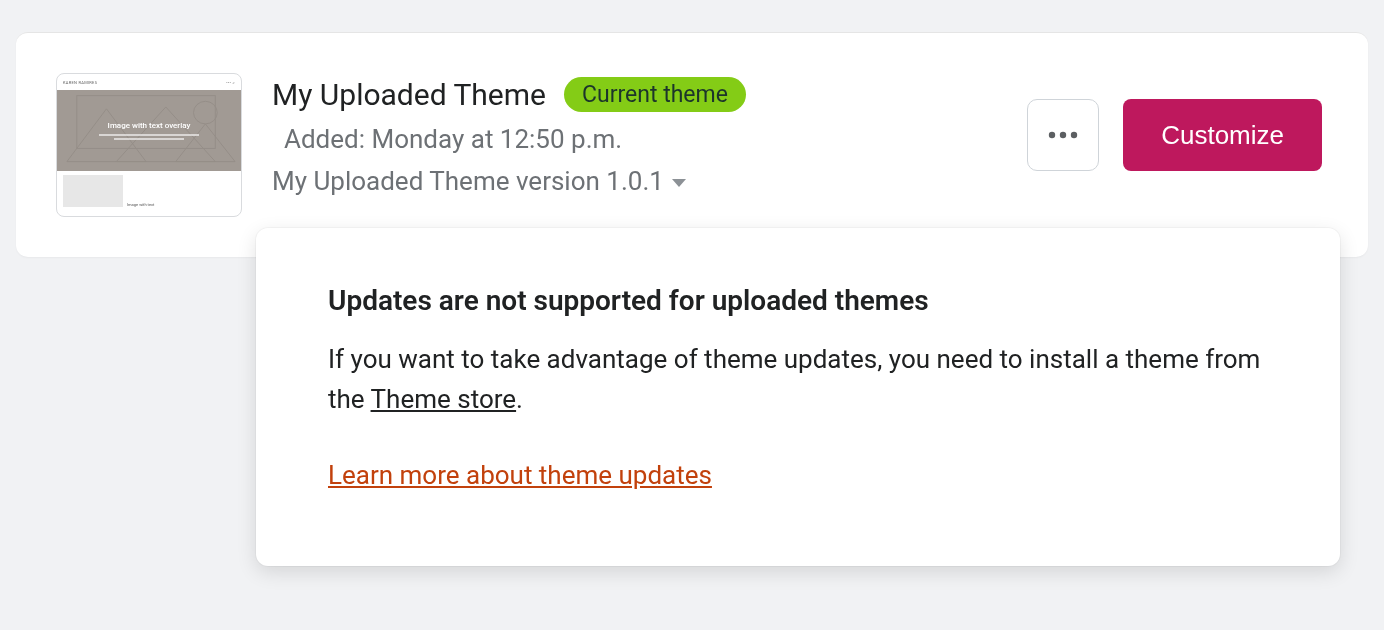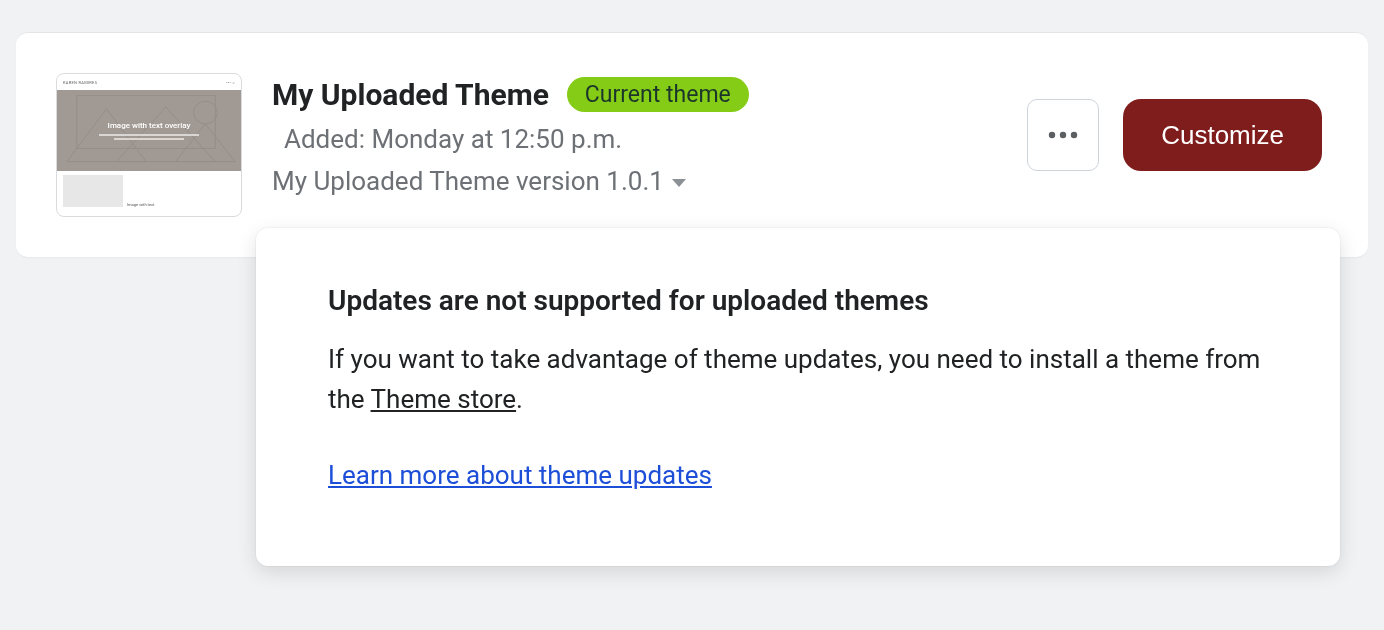--- a/index.html
+++ b/index.html
@@ -107,21 +107,21 @@
       gap: 12px;
       padding-top: 4px;
     }
     .title-row {
       display: flex;
       align-items: center;
       gap: 18px;
     }
     .theme-title {
       font-size: 30px;
-      font-weight: 700;
+      font-weight: 400;
       color: #202223;
     }
     .badge {
       background: #84cc16;
       color: #1c352b;
       font-size: 23px;
       padding: 4px 18px;
       border-radius: 24px;
       font-weight: 400;
     }
@@ -163,24 +163,24 @@
       background: #fff;
       display: flex;
       align-items: center;
       justify-content: center;
       cursor: pointer;
     }
     .more-btn svg { width: 30px; height: 8px; }
     .customize-btn {
       height: 72px;
       padding: 0 38px;
-      background: #7f1d1d;
+      background: #be185d;
       color: #fff;
       border: none;
-      border-radius: 18px;
+      border-radius: 8px;
       font-size: 26px;
       font-weight: 400;
       cursor: pointer;
     }
 
     .popover {
       position: absolute;
       left: 256px;
       top: 228px;
       width: 1084px;
@@ -201,21 +201,21 @@
       line-height: 1.55;
       margin-bottom: 40px;
     }
     .popover a.inline {
       color: #202223;
       text-decoration: underline;
       cursor: pointer;
     }
     .popover a.learn {
       font-size: 26px;
-      color: #1d4ed8;
+      color: #c2410c;
       text-decoration: underline;
       cursor: pointer;
     }
   </style>
 </head>
 <body>
 
 <div class="card">
 
   <div class="thumb">

